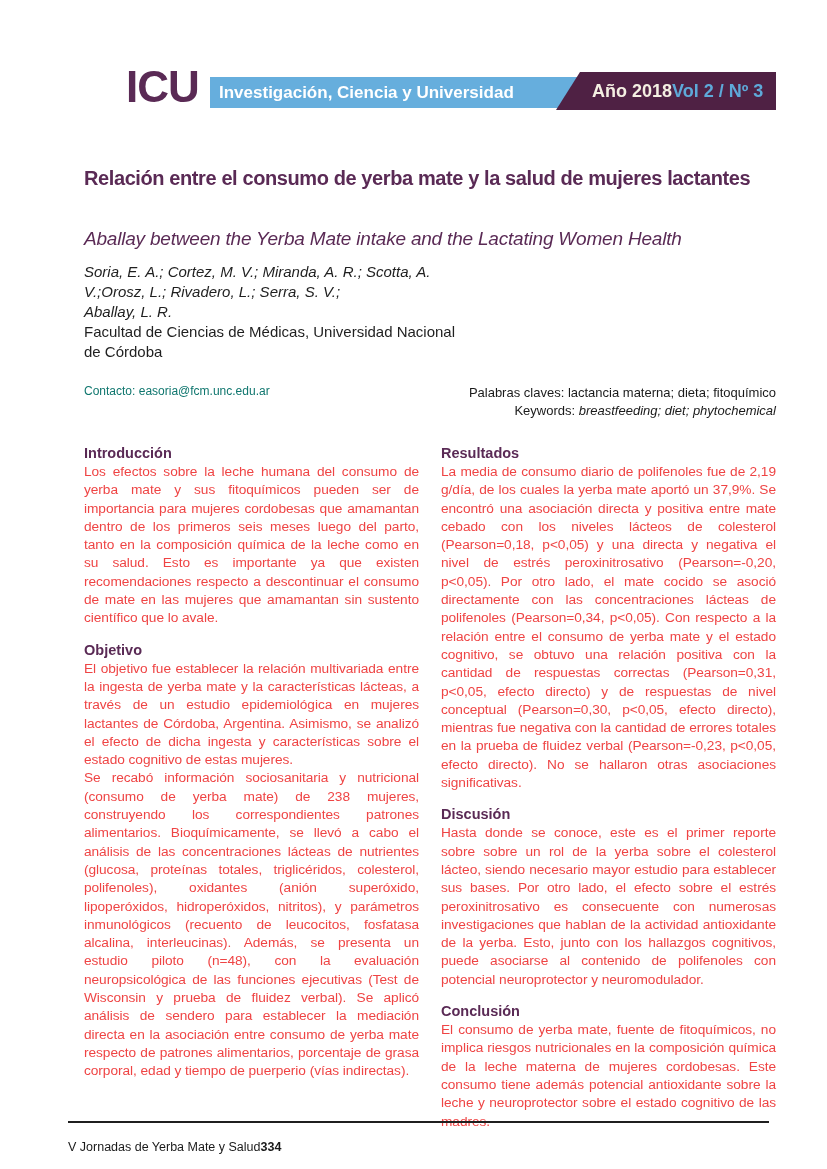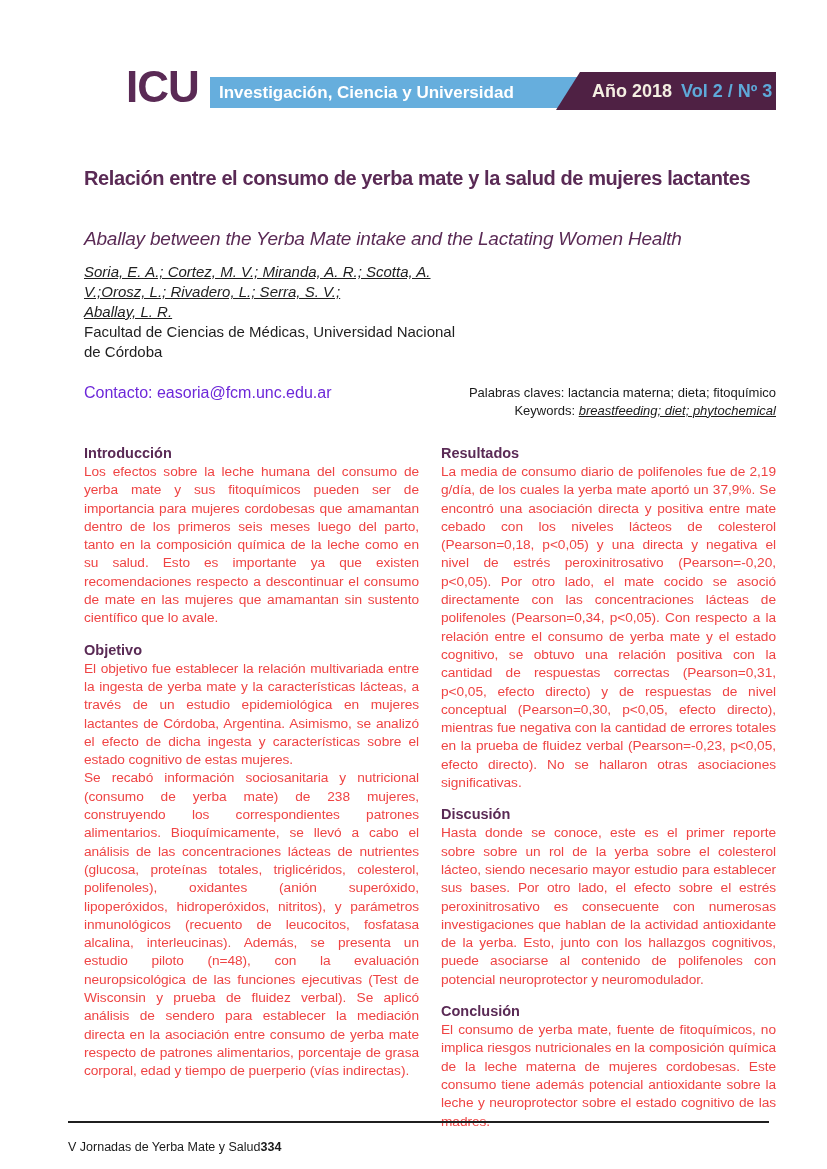--- a/index.html
+++ b/index.html
@@ -25,21 +25,21 @@
     background:#66aedd;
     display:flex; align-items:center;
     padding-left:9px; box-sizing:border-box;
   }
   .band-blue span { color:#ffffff; font-weight:bold; font-size:17px; }
   .band-purple {
     position:absolute; left:556px; top:72px;
     width:220px; height:38px;
     background:#4f2144;
     clip-path:polygon(24px 0, 100% 0, 100% 100%, 0 100%);
-    display:flex; align-items:center; gap:9px;
+    display:flex; align-items:center; 
     padding-left:36px; box-sizing:border-box;
     font-weight:bold; font-size:18px;
     z-index:2;
   }
   .band-purple .year { color:#f4efe2; }
   .band-purple .vol  { color:#5ea9d9; }
 
   
   .main { position:absolute; left:84px; top:146px; width:692px; }
 
@@ -51,27 +51,27 @@
     line-height:39px; color:#5a2a55;
   }
   .title-en {
     margin:30px 0 0 0;
     font-size:19px; font-weight:normal; font-style:italic;
     letter-spacing:-0.2px; color:#5a2a55;
   }
 
   .authors { margin-top:12px; width:390px; font-size:15px; line-height:20px; color:#1f1f1f; }
   .authors p { margin:0; }
-  .it { font-style:italic;text-decoration:underline; }
+  .it { font-style:italic; }
 
   .meta-row {
     margin-top:22px;
     display:flex; justify-content:space-between; align-items:flex-start;
   }
-  .contact { font-size:16px; color:#6d28d9; }
+  .contact { font-size:12px; color:#0f766e; }
   .keywords { text-align:right; font-size:13px; line-height:17.5px; color:#1a1a1a; }
 
   .columns {
     margin-top:26px;
     display:grid; grid-template-columns:335px 335px; column-gap:22px;
   }
   .col h3 {
     margin:14px 0 2px 0;
     font-size:14.5px; font-weight:bold; color:#5a2a55;
   }

